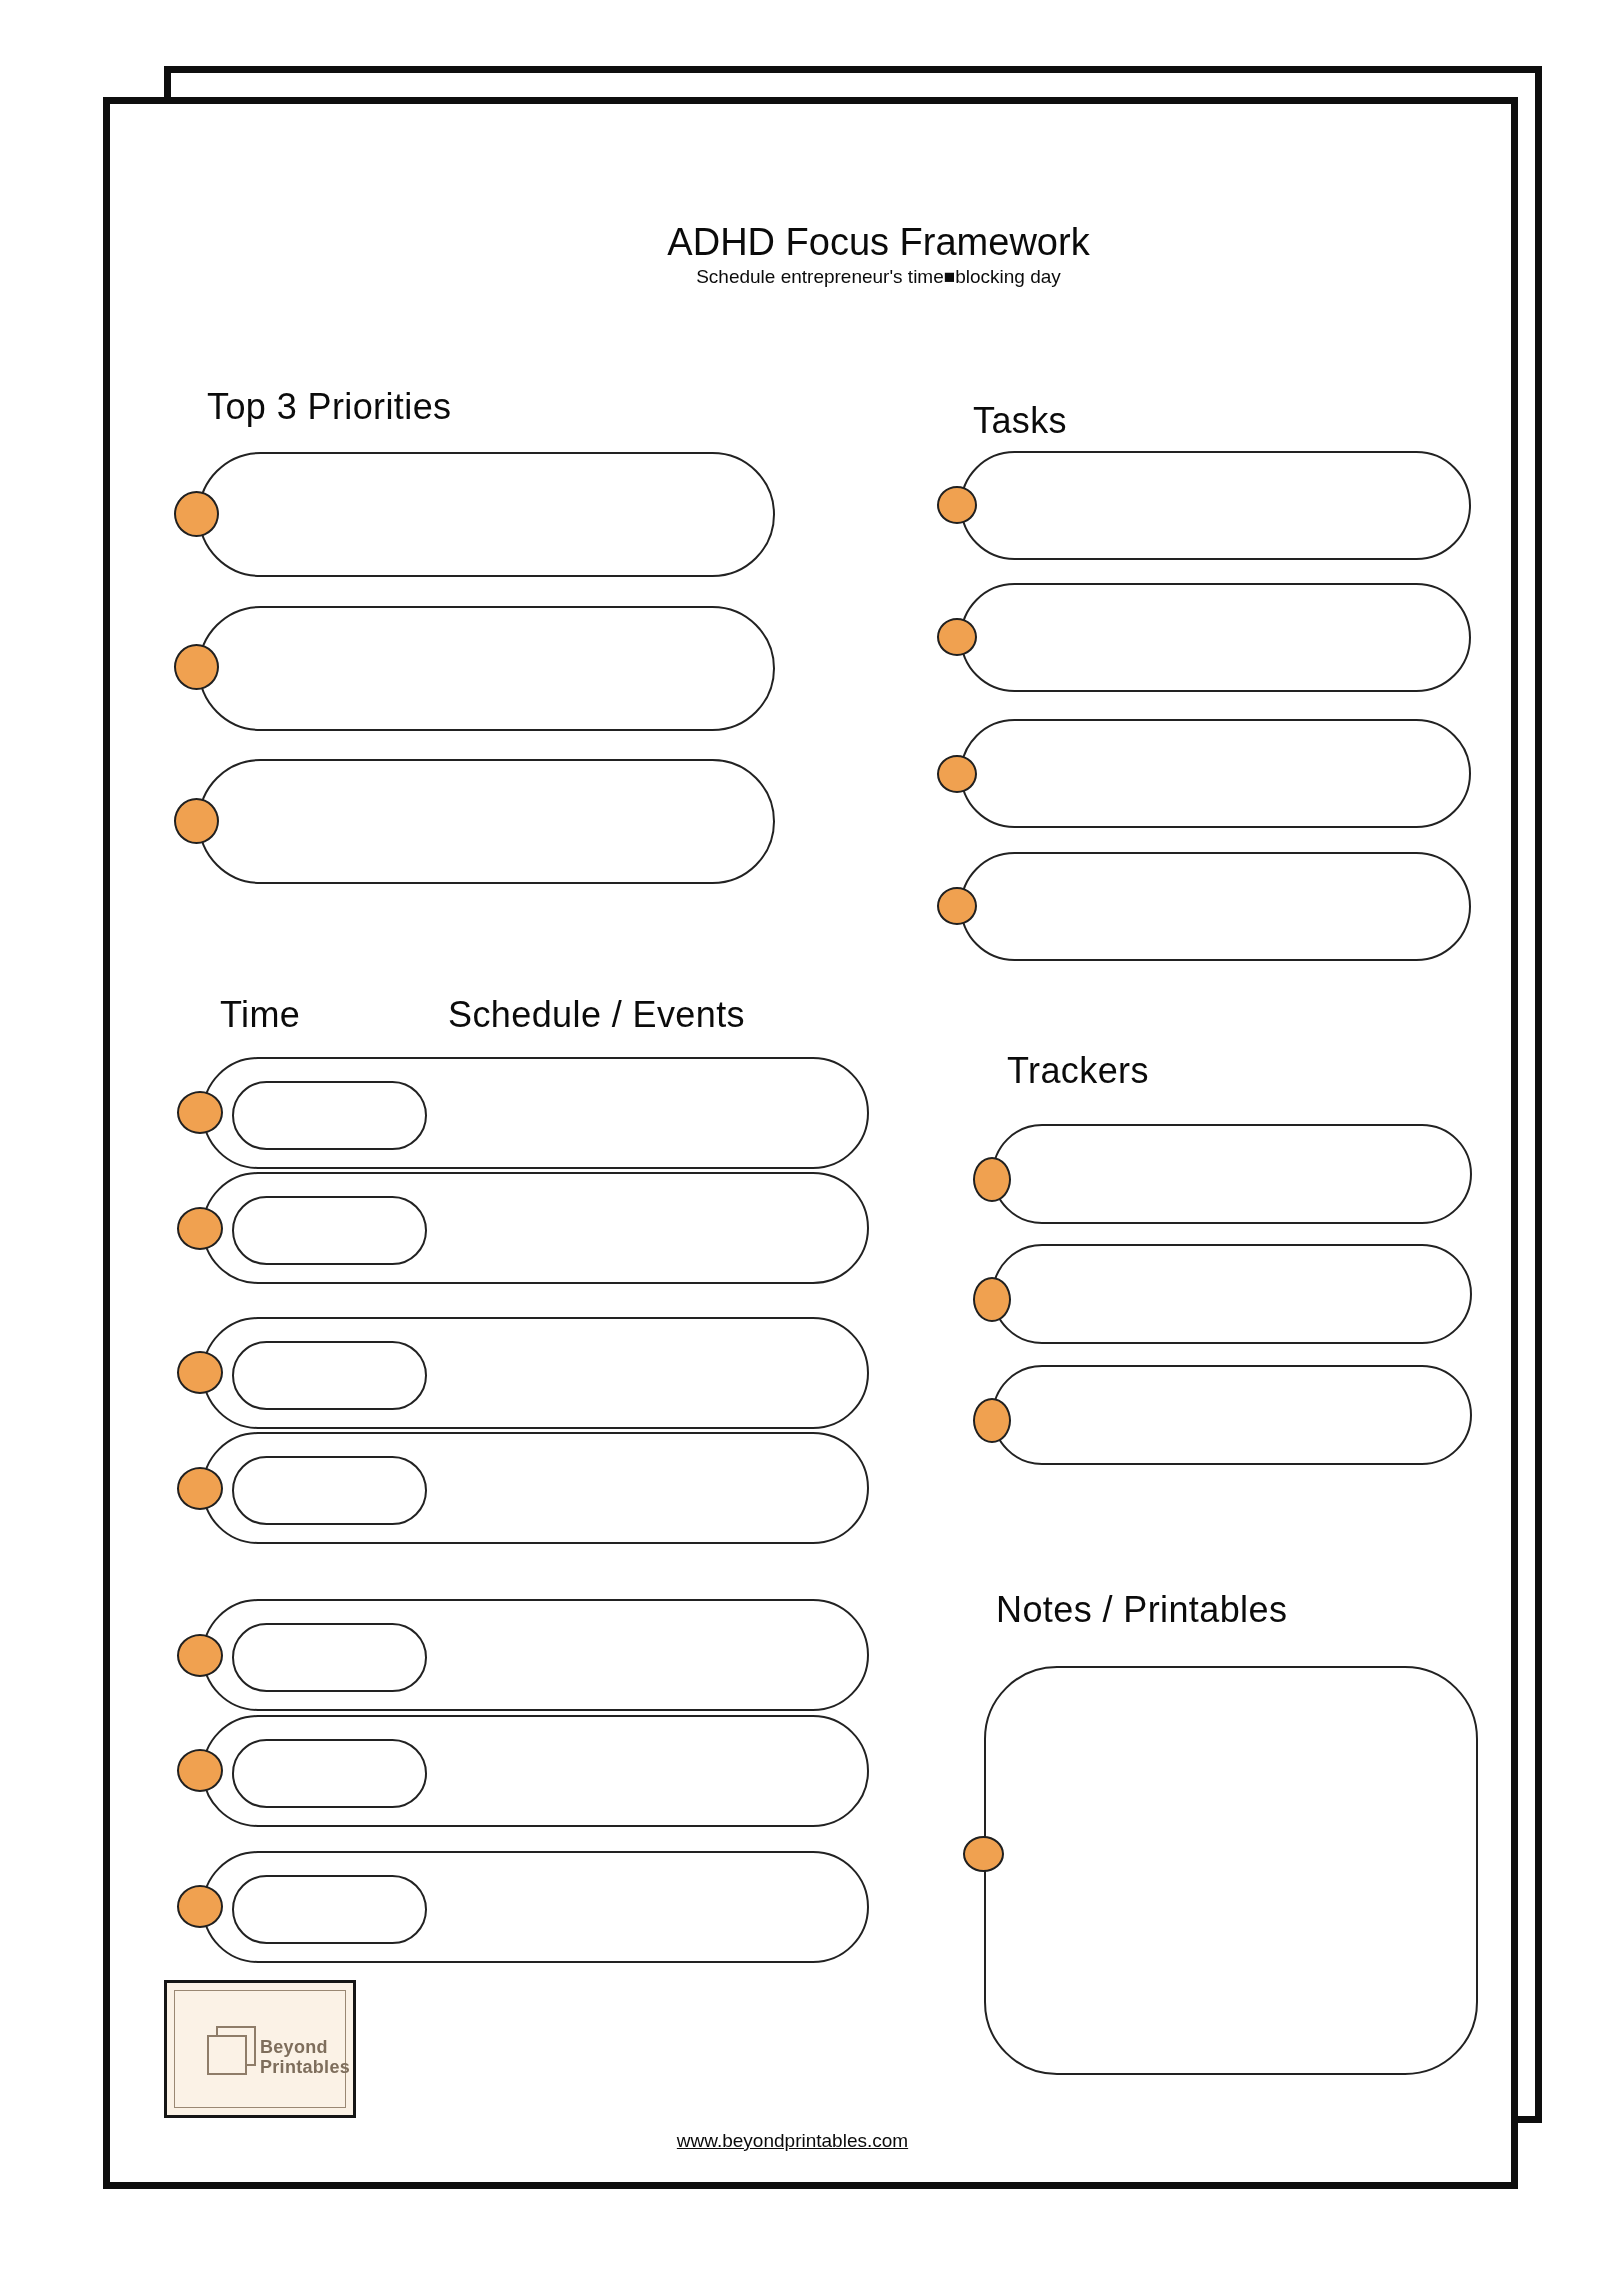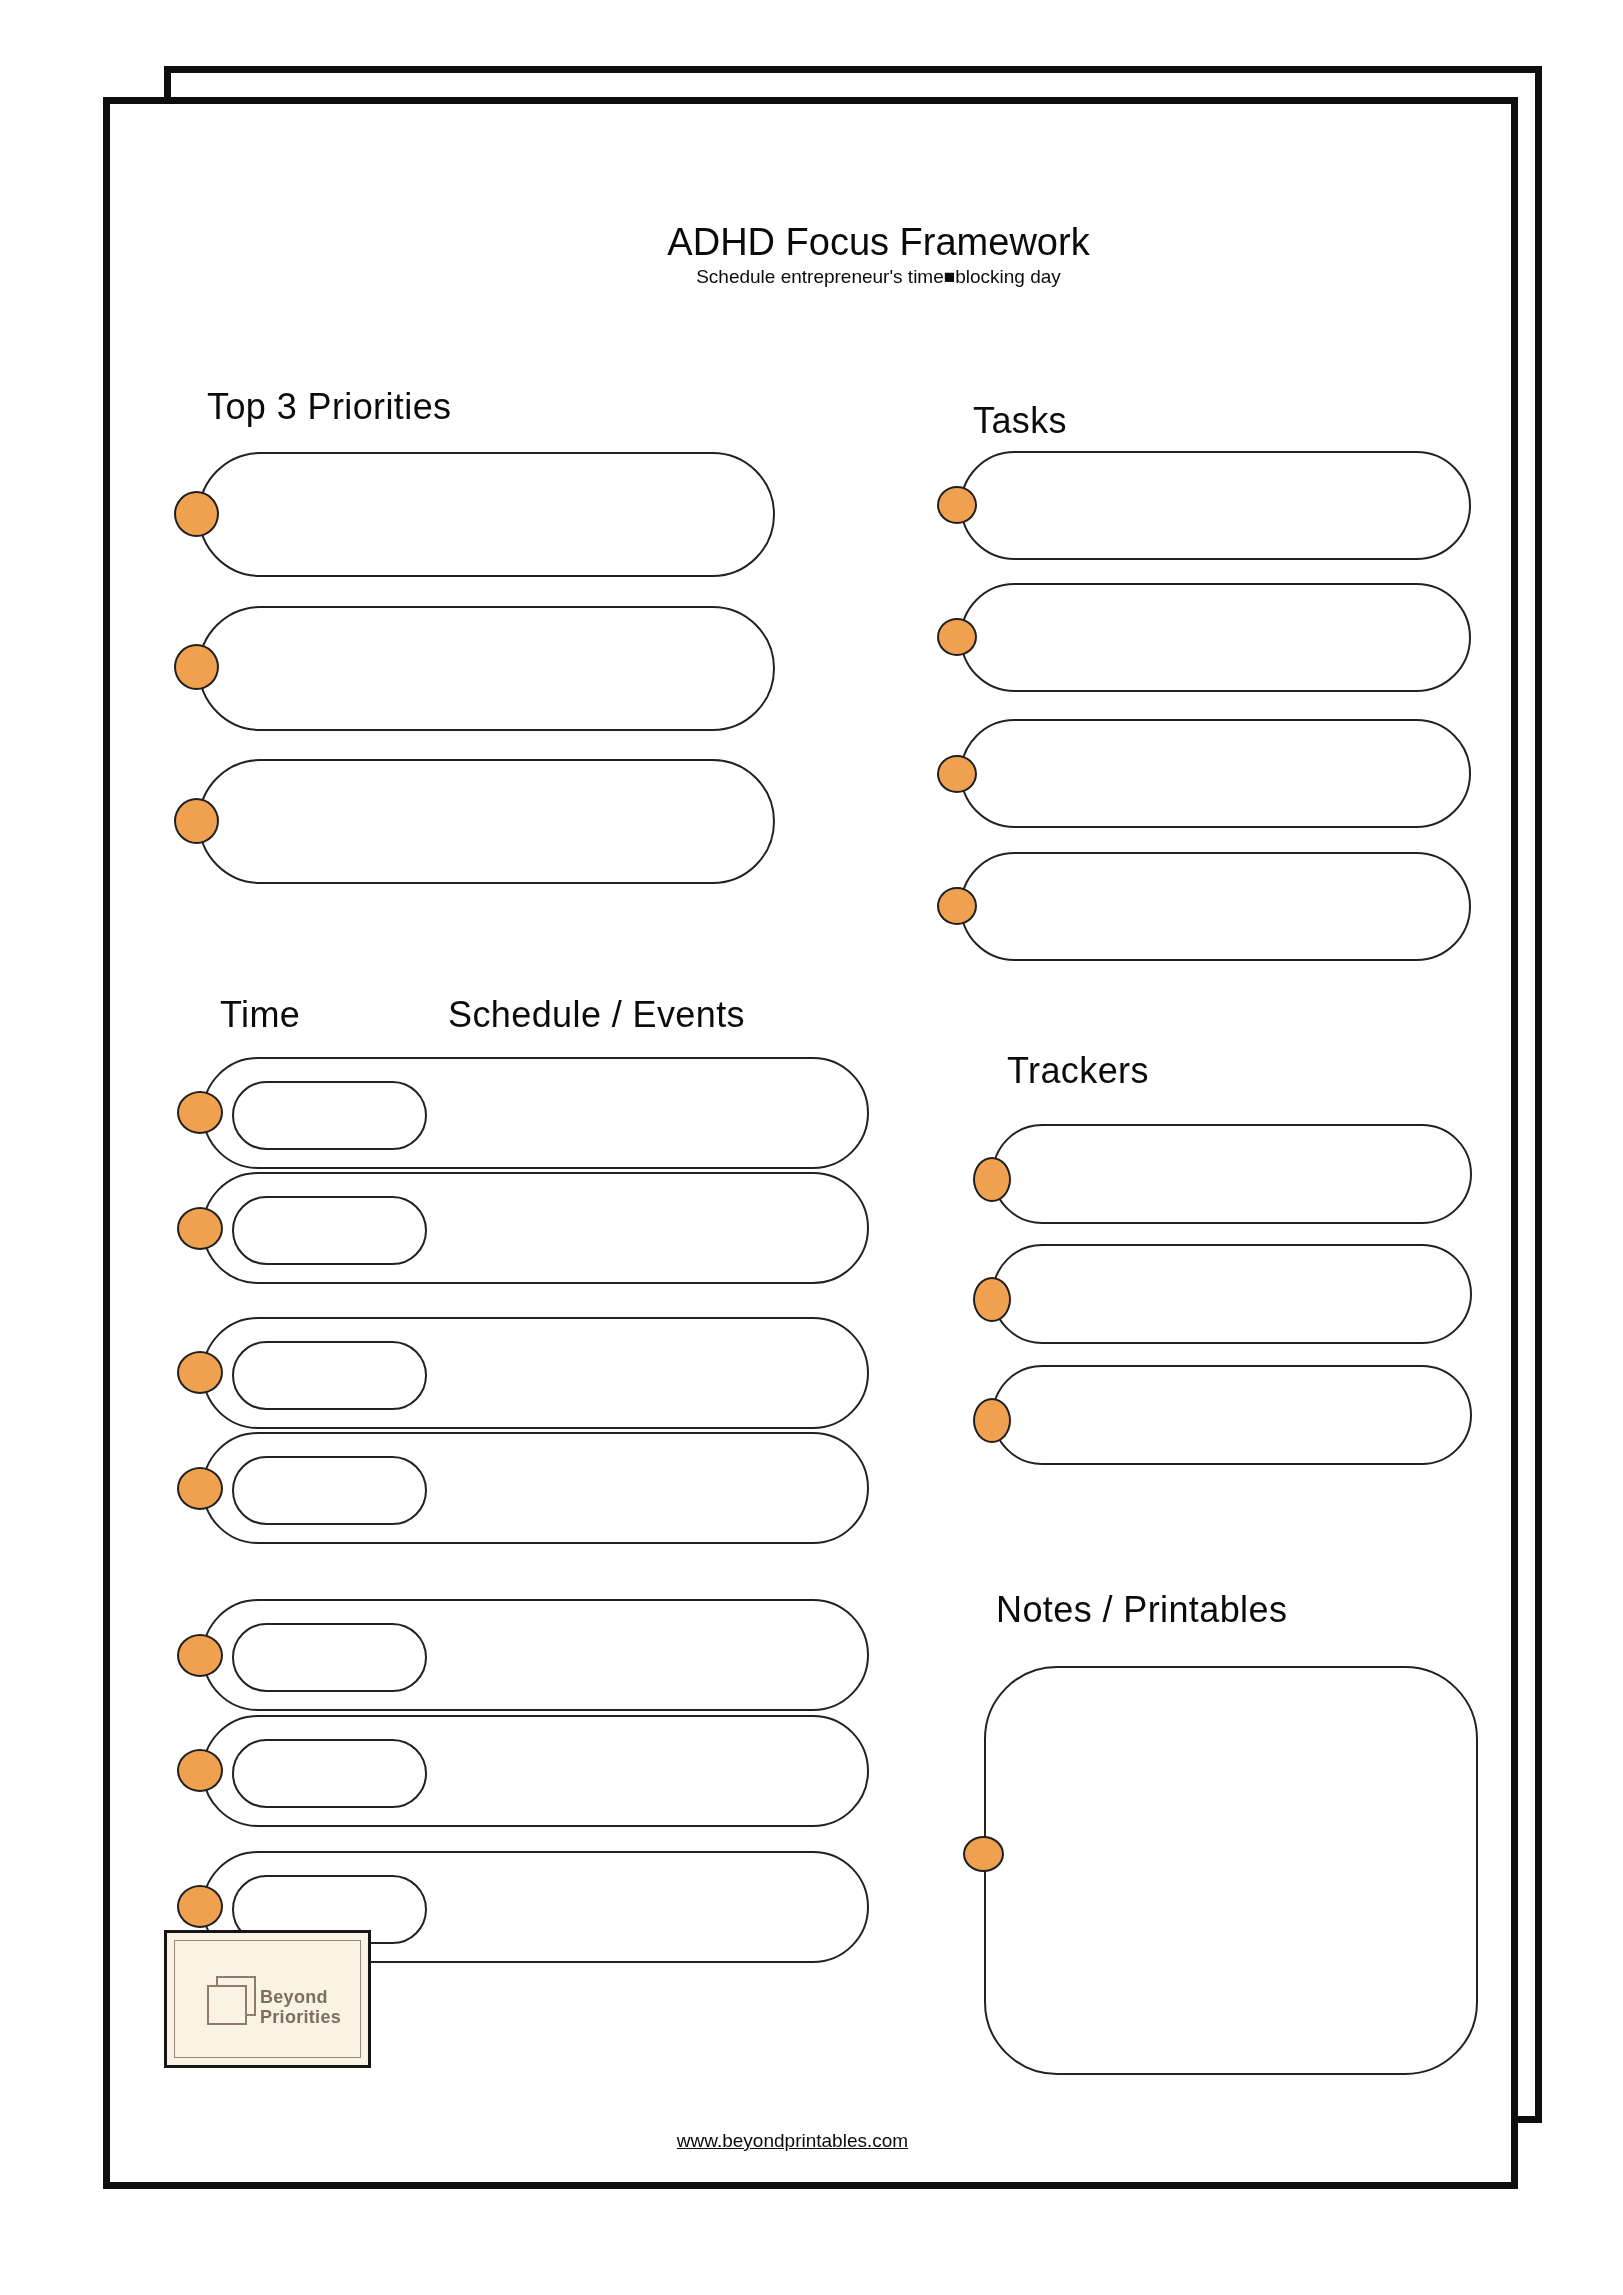--- a/index.html
+++ b/index.html
@@ -29,21 +29,21 @@
   
   .prio{left:198px;width:577px;height:125px;}
   
   .task{left:960px;width:511px;height:109px;}
   
   .sched{left:202px;width:667px;height:112px;}
   
   .track{left:992px;width:480px;height:100px;}
 
   
-  #logo-box{position:absolute;left:164px;top:1922px;width:207px;height:138px;background:var(--logo-background,#FBF2E6);border:3.4px solid #161616;}
+  #logo-box{position:absolute;left:164px;top:1972px;width:192px;height:138px;background:var(--logo-background,#FBF2E6);border:3.4px solid #161616;}
   #logo-inner-border{position:absolute;left:6.9px;top:6.9px;right:6.9px;bottom:6.9px;border:1.7px solid #9A8873;}
   .logo-sq{position:absolute;width:40px;height:40px;border:2.6px solid var(--logo-brown,#8F7D69);}
   #logo-sq-back{left:49px;top:43px;}
   #logo-sq-front{left:40px;top:52px;background:var(--logo-background,#FBF2E6);}
   #logo-text{position:absolute;left:93px;top:54px;font-size:18px;font-weight:bold;line-height:20px;color:#7E6E5C;letter-spacing:0.3px;}
 
   #footer-url{position:absolute;left:448px;top:2122px;width:689px;text-align:center;font-size:19px;color:#0b0b0b;text-decoration:underline;}
 </style>
 </head>
 <body>
@@ -117,20 +117,20 @@
   <div class="heading" style="left:996px;top:1583px;">Notes / Printables</div>
   <div class="notes-box"></div>
   <div class="dot" style="left:963px;top:1828px;width:41px;height:36px;"></div>
 
   <div id="logo-box">
     <div id="logo-inner-border"></div>
     <div id="logo-sq-back" class="logo-sq"></div>
     <div id="logo-sq-front" class="logo-sq"></div>
     <div id="logo-text">
       <div>Beyond</div>
-      <div>Priorities</div>
+      <div>Printables</div>
     </div>
   </div>
 
   <div id="footer-url">www.beyondprintables.com</div>
 
 </div>
 
 
 </body></html>

